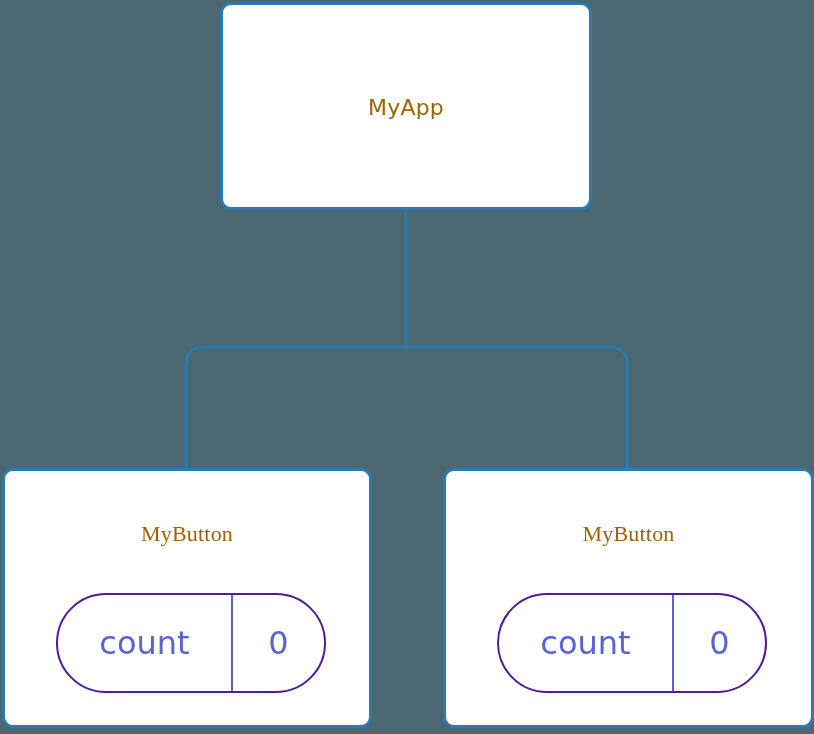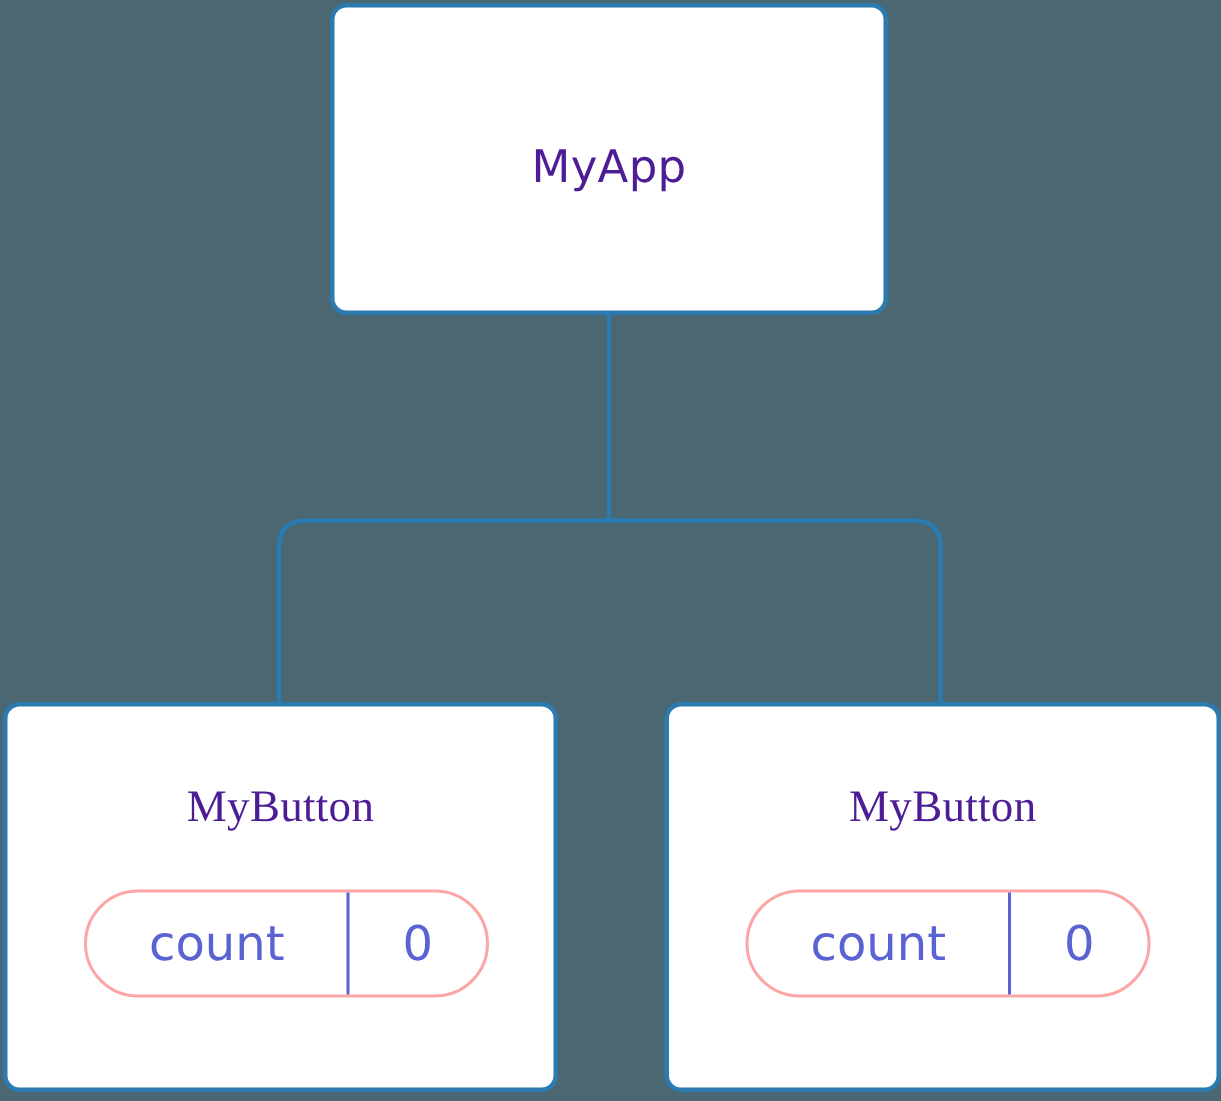--- a/index.html
+++ b/index.html
@@ -37,22 +37,22 @@
     background: #ffffff;
     border: 3px solid #2b7bb0;
     border-radius: 11px;
     z-index: 2;
   }
   .node-title {
     position: absolute;
     left: 0;
     right: 0;
     text-align: center;
-    color: #4c1d95;
-    font-size: 30px;
+    color: #a16207;
+    font-size: 22px;
     line-height: 1;
     letter-spacing: 0.2px;
     white-space: nowrap;
   }
 
   
   #node-myapp {
     left: 220px;
     top: 2px;
     width: 372px;
@@ -79,22 +79,22 @@
   #node-mybutton-1 .node-title {
     top: 52px;
     font-family: Liberation Serif, serif;
   }
 
   
   .state-pill {
     position: absolute;
     box-sizing: border-box;
     top: 122px;
-    height: 72px;
-    border: 2px solid #fca5a5;
+    height: 100px;
+    border: 2px solid #4c1d95;
     border-radius: 50px;
     display: flex;
     align-items: stretch;
     background: transparent;
   }
   #node-mybutton-0 .state-pill {
     left: 51px;
     width: 270px;
   }
   #node-mybutton-1 .state-pill {

